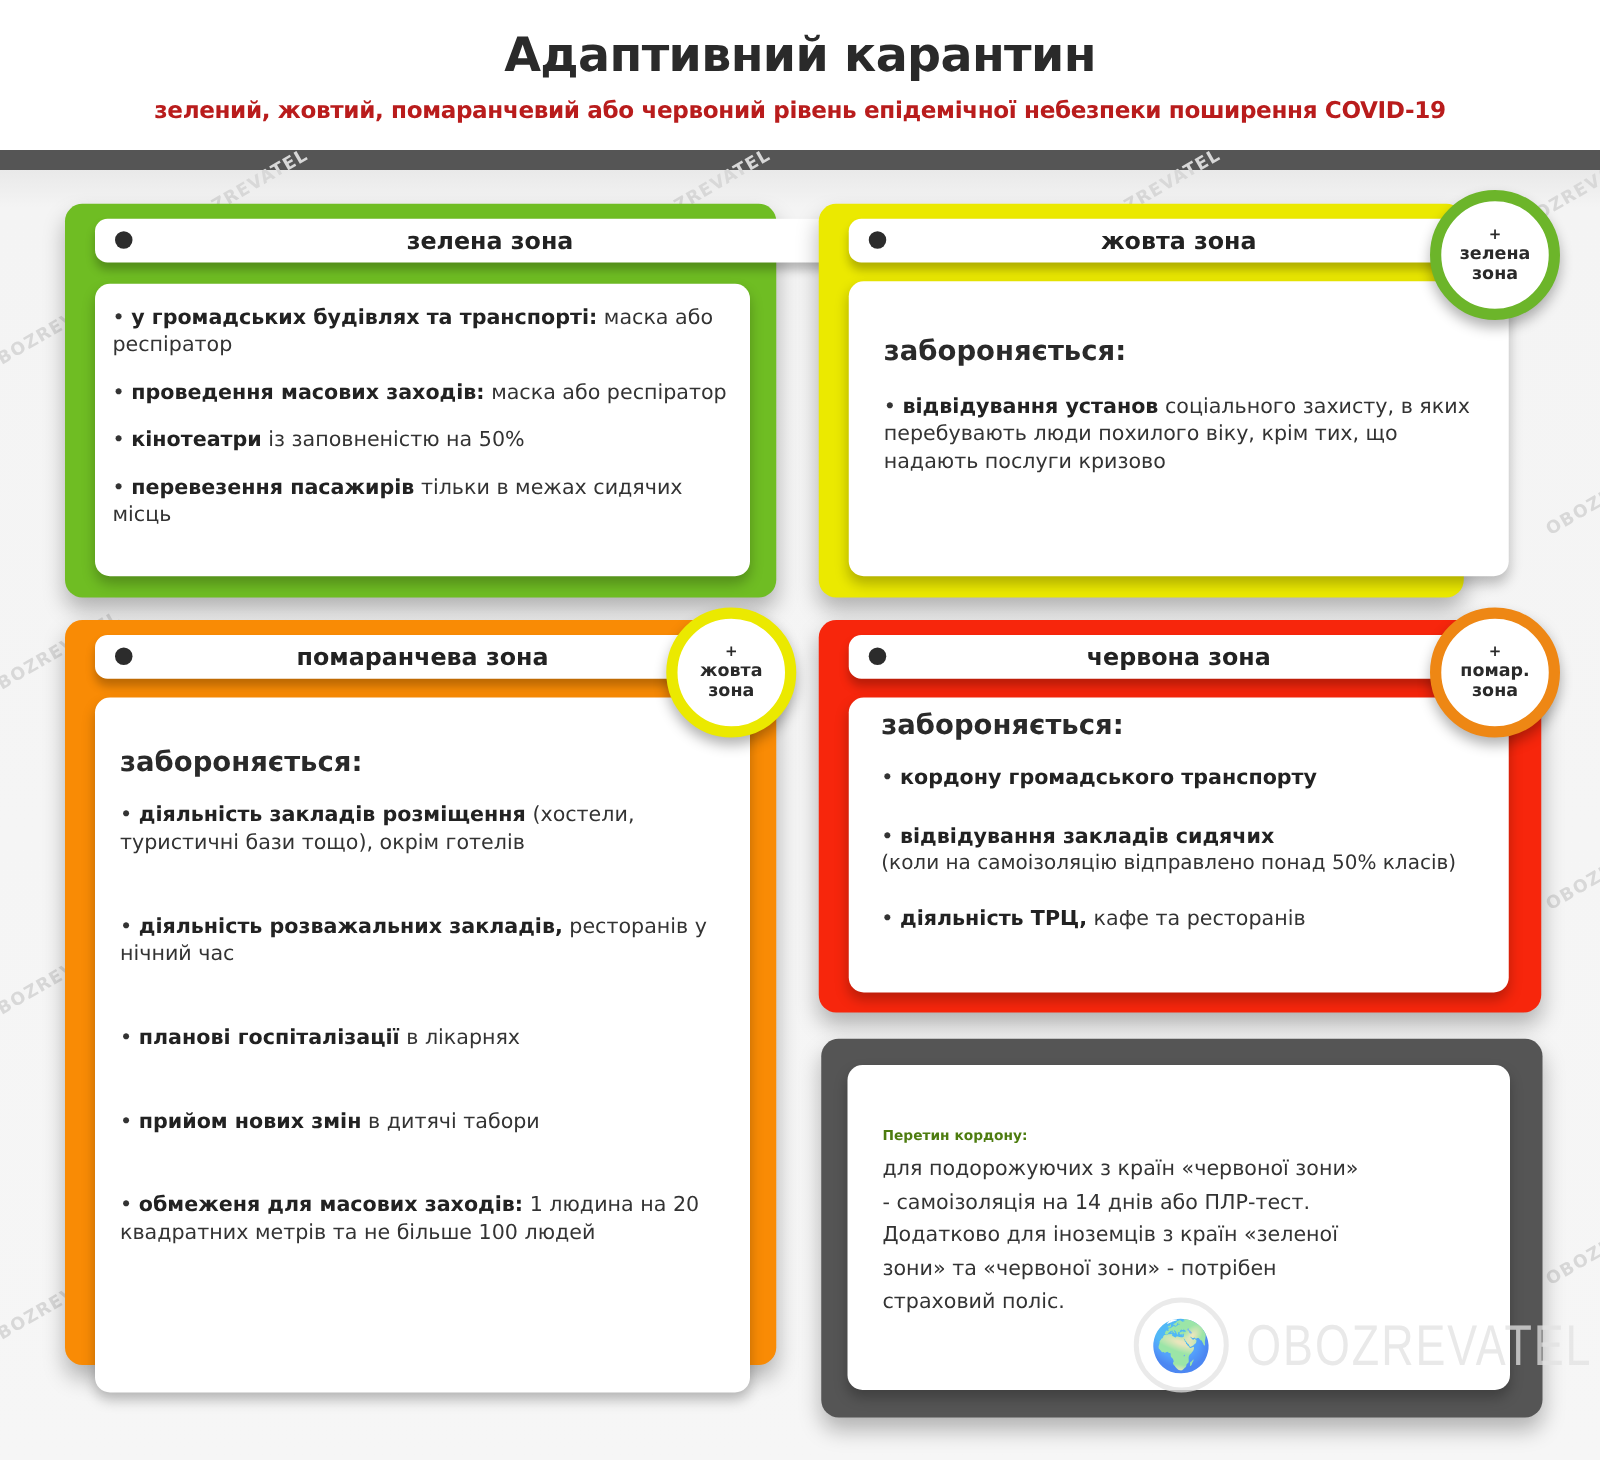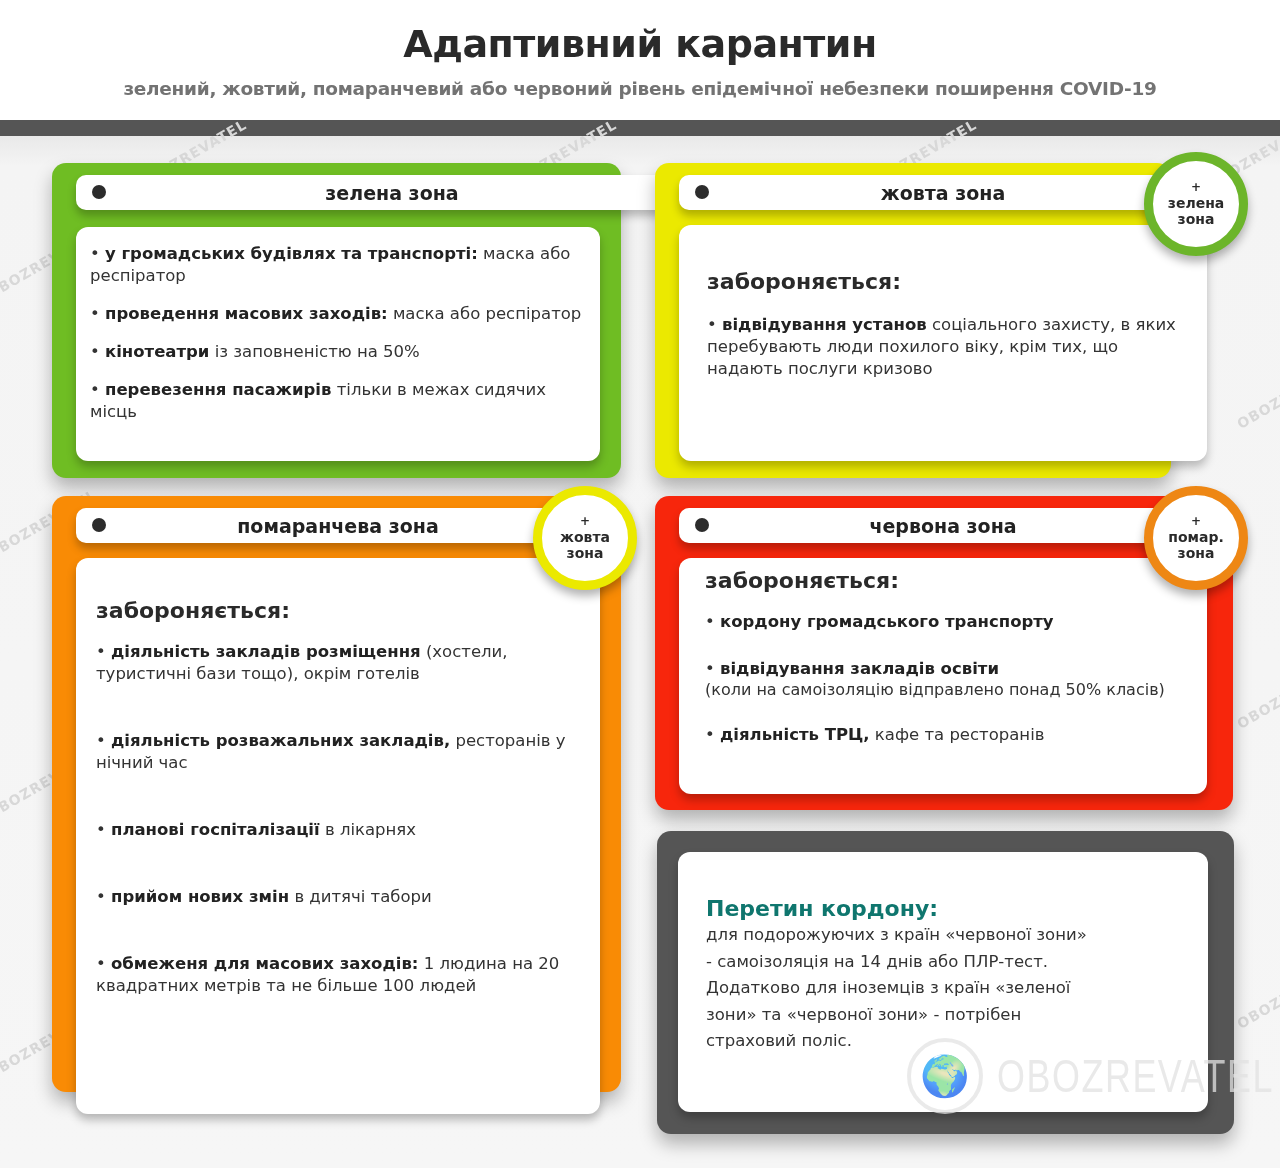--- a/index.html
+++ b/index.html
@@ -1,21 +1,21 @@
 <!DOCTYPE html>
 <html><head>
 <meta charset="utf-8">
 <style>
   * { box-sizing: border-box; margin: 0; padding: 0; }
   html, body { width: 1280px; height: 1168px; background: #ffffff; overflow: hidden; }
   body { font-family: "DejaVu Sans", "Liberation Sans", sans-serif; color: #2b2b2b; position: relative; }
 
   .header { height: 120px; background: #fff; text-align: center; }
   .title { padding-top: 22px; font-size: 38px; font-weight: bold; color: #2a2a2a; letter-spacing: -0.5px; }
-  .subtitle { margin-top: 12px; font-size: 18.5px; font-weight: bold; color: #737373; letter-spacing: -0.3px; }
+  .subtitle { margin-top: 12px; font-size: 18.5px; font-weight: bold; color: #b91c1c; letter-spacing: -0.3px; }
   .topbar { height: 16px; background: #555555; }
 
   .canvas { position: absolute; left: 0; top: 136px; width: 1280px; height: 1032px;
             background: linear-gradient(#e9e9e9, #f4f4f4 30px, #f6f6f6); }
 
   .watermark { position: absolute; font-size: 14px; color: #d8d8d8; transform: rotate(-30deg);
                font-weight: bold; letter-spacing: 1px; }
 
   .card { position: absolute; border-radius: 14px; box-shadow: 0 10px 18px rgba(0,0,0,0.28); }
   .card.green  { left: 52px;  top: 163px; width: 569px; height: 315px; background: #6fbd23; }
@@ -48,21 +48,21 @@
   .item b { color: #222; }
   .green .item { margin-bottom: 16px; }
   .forbidden { font-size: 22px; font-weight: bold; color: #2a2a2a; margin-bottom: 18px; }
   .yellow .forbidden { margin-bottom: 20px; }
   .orange .forbidden { margin-bottom: 18px; }
   .orange .item { margin-bottom: 45px; }
   .red .forbidden { margin-bottom: 18px; }
   .red .item { margin-bottom: 25px; }
   .red .item .sub { display: block; font-size: 16px; line-height: 19px; }
 
-  .border-title { font-size: 22px; font-weight: bold; color: #0f766e; line-height: 26px; }
+  .border-title { font-size: 11px; font-weight: bold; color: #4d7c0f; line-height: 26px; }
   .border-text { font-size: 16.5px; line-height: 26.5px; color: #333; }
 
   .badge { position: absolute; width: 104px; height: 104px; border-radius: 50%; background: #fff;
            box-shadow: 0 6px 10px rgba(0,0,0,0.3); display: flex; flex-direction: column;
            align-items: center; justify-content: center; text-align: center;
            font-weight: bold; font-size: 14px; line-height: 16px; color: #2a2a2a; }
   .badge.green-ring  { left: 1144px; top: 152px; border: 9px solid #6cb52a; }
   .badge.yellow-ring { left: 533px;  top: 486px; border: 9px solid #ebe900; }
   .badge.orange-ring { left: 1144px; top: 486px; border: 9px solid #ee8714; }
   .badge .plus { font-size: 12px; line-height: 12px; margin-bottom: 2px; }
@@ -138,21 +138,21 @@
 </div>
 
 <div class="card red">
   <div class="zone-header">
     <span class="dot left"></span>
     <span class="zone-title">червона зона</span>
   </div>
   <div class="zone-body">
     <div class="forbidden">забороняється:</div>
     <div class="item">• <b>кордону громадського транспорту</b><span></span></div>
-    <div class="item">• <b>відвідування закладів освіти</b><span class="sub">(коли на самоізоляцію відправлено понад 50% класів)</span></div>
+    <div class="item">• <b>відвідування закладів сидячих</b><span class="sub">(коли на самоізоляцію відправлено понад 50% класів)</span></div>
     <div class="item">• <b>діяльність ТРЦ,</b><span> кафе та ресторанів</span></div>
   </div>
 </div>
 
 <div class="card grey">
   <div class="zone-body">
     <div class="border-title">Перетин кордону:</div>
     <div class="border-text">для подорожуючих з країн «червоної зони»</div>
     <div class="border-text">- самоізоляція на 14 днів або ПЛР-тест.</div>
     <div class="border-text">Додатково для іноземців з країн «зеленої</div>

